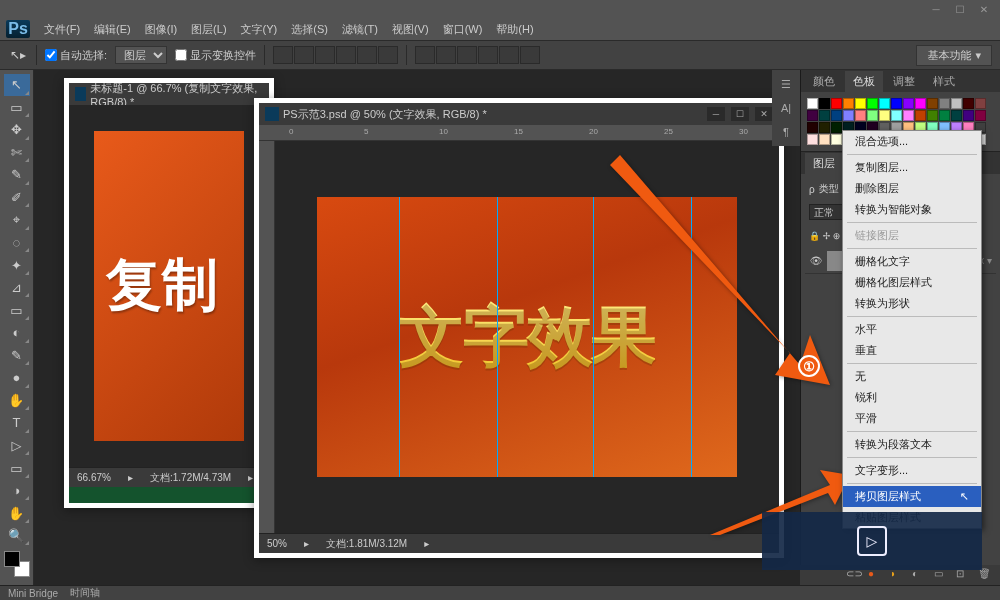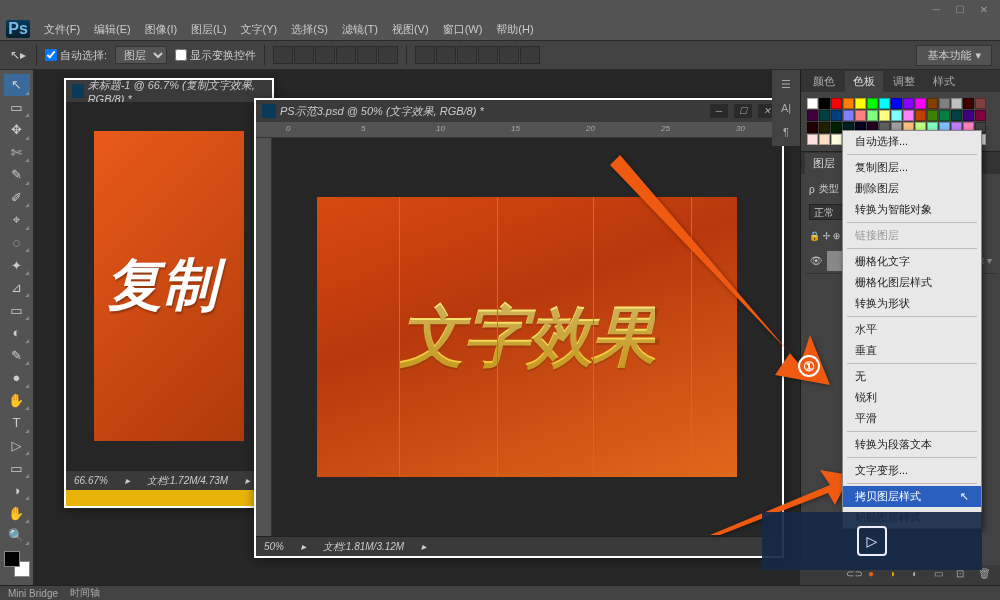--- a/index.html
+++ b/index.html
@@ -27,21 +27,21 @@
 .toolbar-left { width: 34px; background: #535353; display: flex; flex-direction: column; padding: 4px 0; gap: 1px; border-right: 1px solid #2a2a2a; }
 .tool { width: 26px; height: 22px; margin: 0 auto; color: #ccc; font-size: 13px; display: flex; align-items: center; justify-content: center; cursor: pointer; position: relative; }
 .tool.active { background: #3a6a9a; }
 .tool::after { content: ''; position: absolute; bottom: 1px; right: 1px; border: 2px solid transparent; border-bottom-color: #888; border-right-color: #888; width: 0; height: 0; }
 .fg-bg { width: 26px; height: 26px; margin: 4px auto; position: relative; }
 .fg-swatch { width: 16px; height: 16px; background: #000; border: 1px solid #888; position: absolute; top: 0; left: 0; }
 .bg-swatch { width: 16px; height: 16px; background: #fff; border: 1px solid #888; position: absolute; bottom: 0; right: 0; }
 
 .canvas-area { flex: 1; background: #262626; position: relative; overflow: hidden; }
 
-.doc-window { position: absolute; background: #eab308; border: 2px solid #ffffff; box-shadow: 0 2px 10px rgba(0,0,0,0.4); font-style: italic; }
+.doc-window { position: absolute; background: #14532d; border: 5px solid #ffffff; box-shadow: 0 2px 10px rgba(0,0,0,0.4); }
 .doc-header { height: 22px; background: #3a3a3a; display: flex; align-items: center; padding: 0 6px; color: #ccc; font-size: 11px; }
 .doc-header .doc-icon { width: 14px; height: 14px; background: #0a3a5a; margin-right: 4px; }
 .doc-header .win-controls { margin-left: auto; display: flex; gap: 6px; }
 .doc-header .wc { width: 18px; height: 14px; background: #2a2a2a; color: #aaa; display: flex; align-items: center; justify-content: center; font-size: 9px; cursor: pointer; }
 .doc-ruler-h { height: 16px; background: #535353; border-bottom: 1px solid #333; position: relative; overflow: hidden; display: flex; }
 .doc-ruler-v { width: 16px; background: #535353; border-right: 1px solid #333; }
 .doc-body { display: flex; height: calc(100% - 58px); }
 .doc-canvas { flex: 1; background: #262626; position: relative; display: flex; align-items: center; justify-content: center; overflow: hidden; }
 .doc-status { height: 20px; background: #3a3a3a; border-top: 1px solid #222; display: flex; align-items: center; padding: 0 8px; color: #ccc; font-size: 10px; gap: 17px; }
 .ruler-tick { position: absolute; color: #aaa; font-size: 8px; top: 2px; }
@@ -349,21 +349,21 @@
           <div class="layer-eye">👁</div>
           <div class="layer-thumb"></div>
           <span style="margin-left:auto;margin-right:4px;color:#888;">fx ▾</span>
         </div>
       </div>
     </div>
   </div>
 </div>
 
 <div class="context-menu" id="ctx">
-    <div class="ctx-item">自动选择...</div>
+    <div class="ctx-item">混合选项...</div>
     <div class="ctx-divider"></div>
     <div class="ctx-item">复制图层...</div>
     <div class="ctx-item">删除图层</div>
     <div class="ctx-item">转换为智能对象</div>
     <div class="ctx-divider"></div>
     <div class="ctx-item disabled">链接图层</div>
     <div class="ctx-divider"></div>
     <div class="ctx-item">栅格化文字</div>
     <div class="ctx-item">栅格化图层样式</div>
     <div class="ctx-item">转换为形状</div>

